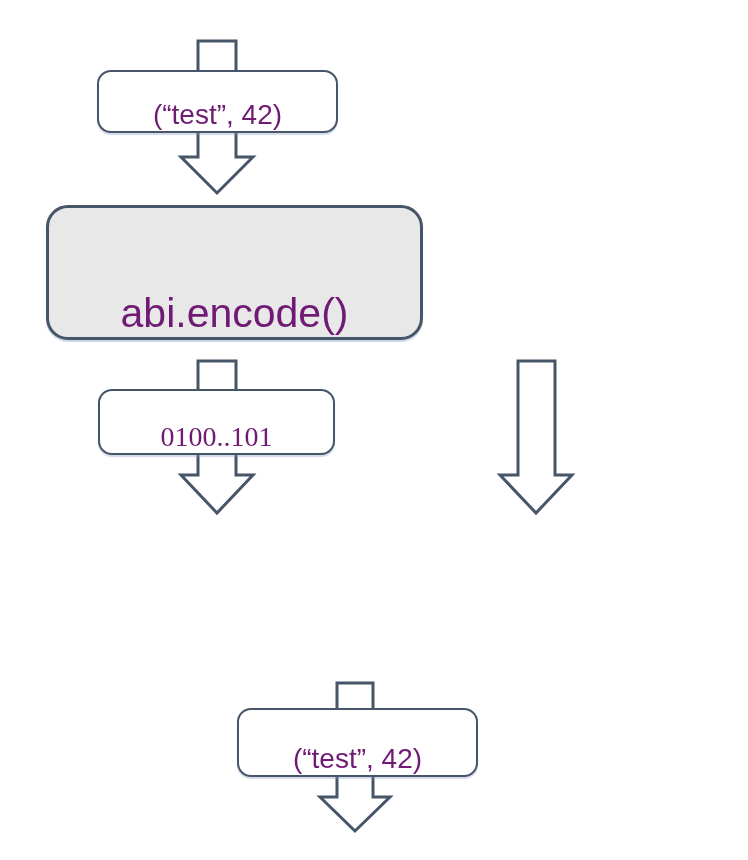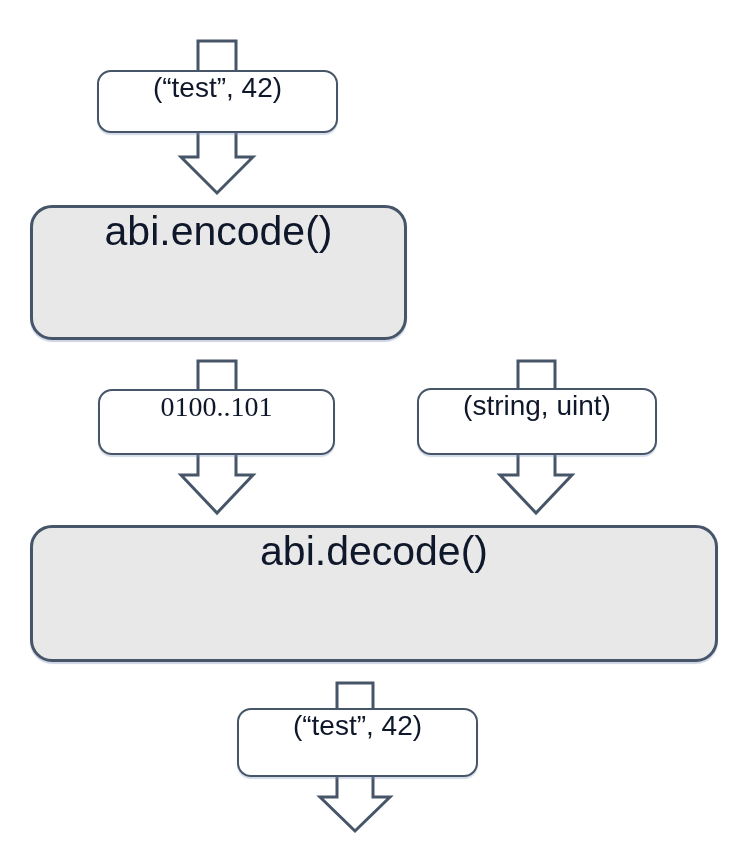--- a/index.html
+++ b/index.html
@@ -25,39 +25,40 @@
   .arrow-layer polygon {
     fill: #ffffff;
     stroke: #475569;
     stroke-width: 3;
     stroke-linejoin: miter;
   }
   .node {
     position: absolute;
     box-sizing: border-box;
     display: flex;
-    align-items: flex-start;
+    align-items: flex-end;
     justify-content: center;
-    color: #0f172a;
+    color: #701a75;
     text-align: center;
     white-space: nowrap;
   }
   .label-pill {
     background: #ffffff;
     border: 2.5px solid #475569;
     border-radius: 14px;
     font-size: 28px;
     box-shadow: 0 2px 1px rgba(130, 150, 190, 0.35);
   }
   .process-box {
     background: #e8e8e8;
     border: 3px solid #475569;
     border-radius: 22px;
     font-size: 41px;
     box-shadow: 0 2px 1px rgba(130, 150, 190, 0.4);
+    margin-left: 16px;
   }
   #label-input-top  { left: 97px;  top: 70px;  width: 241px; height: 63px; }
   #node-encode      { left: 30px;  top: 205px; width: 377px; height: 135px; }
   #label-bytes      { left: 98px;  top: 389px; width: 237px; height: 66px; font-family: Liberation Serif, serif; }
   #label-types      { left: 417px; top: 388px; width: 240px; height: 67px; }
   #node-decode      { left: 30px;  top: 525px; width: 688px; height: 137px; }
   #label-output     { left: 237px; top: 708px; width: 241px; height: 69px; }
 </style>
 </head>
 <body>
@@ -80,25 +81,19 @@
   </div>
 
   <div class="node process-box" id="node-encode">
     <span>abi.encode()</span>
   </div>
 
   <div class="node label-pill" id="label-bytes">
     <span>0100..101</span>
   </div>
 
-  <div class="node label-pill" id="label-types">
-    <span>(string, uint)</span>
-  </div>
 
-  <div class="node process-box" id="node-decode">
-    <span>abi.decode()</span>
-  </div>
 
   <div class="node label-pill" id="label-output">
     <span>(“test”, 42)</span>
   </div>
 
 </div>
 
 </body></html>

